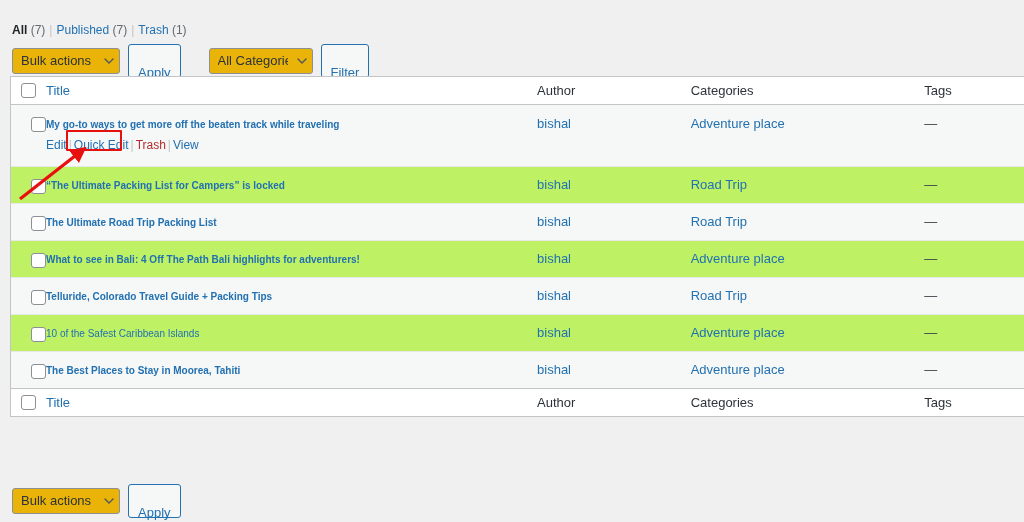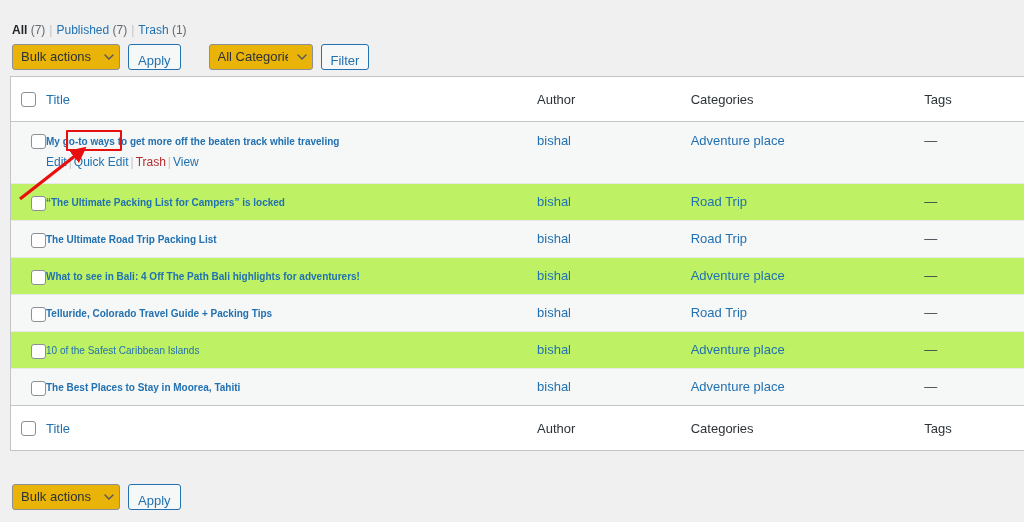--- a/index.html
+++ b/index.html
@@ -54,21 +54,21 @@
   .select-wrap .chev {
     position: absolute; right: 7px; top: 50%;
     margin-top: -3px;
     width: 9px; height: 6px;
     pointer-events: none;
   }
   .select-wrap .chev svg { display: block; }
 
   .btn-secondary {
     height: 26px;
-    padding: 4px 9px;
+    padding: 16px 9px;
     border: 1px solid #2271b1;
     border-radius: 3px;
     background: #f6f7f7;
     color: #2271b1;
     font-family: "Liberation Sans", sans-serif;
     font-size: 13px;
     line-height: 24px;
     cursor: pointer;
     white-space: nowrap;
   }
@@ -89,21 +89,21 @@
     border-left: 1px solid #c3c4c7;
     border-bottom: 1px solid #c3c4c7;
     font-size: 13px;
   }
   .wp-list-table thead th,
   .wp-list-table tfoot th {
     background: #fff;
     text-align: left;
     font-weight: 400;
     color: #2c3338;
-    height: 45px;
+    height: 28px;
     padding: 0;
     vertical-align: middle;
     border-bottom: 1px solid #c3c4c7;
   }
   .wp-list-table tfoot th { border-bottom: none; border-top: 1px solid #c3c4c7; }
   .wp-list-table thead th a,
   .wp-list-table tfoot th a { color: #2271b1; text-decoration: none; }
 
   .col-cb    { width: 34px; padding-left: 10px !important; }
   .col-title { width: 492px; }

